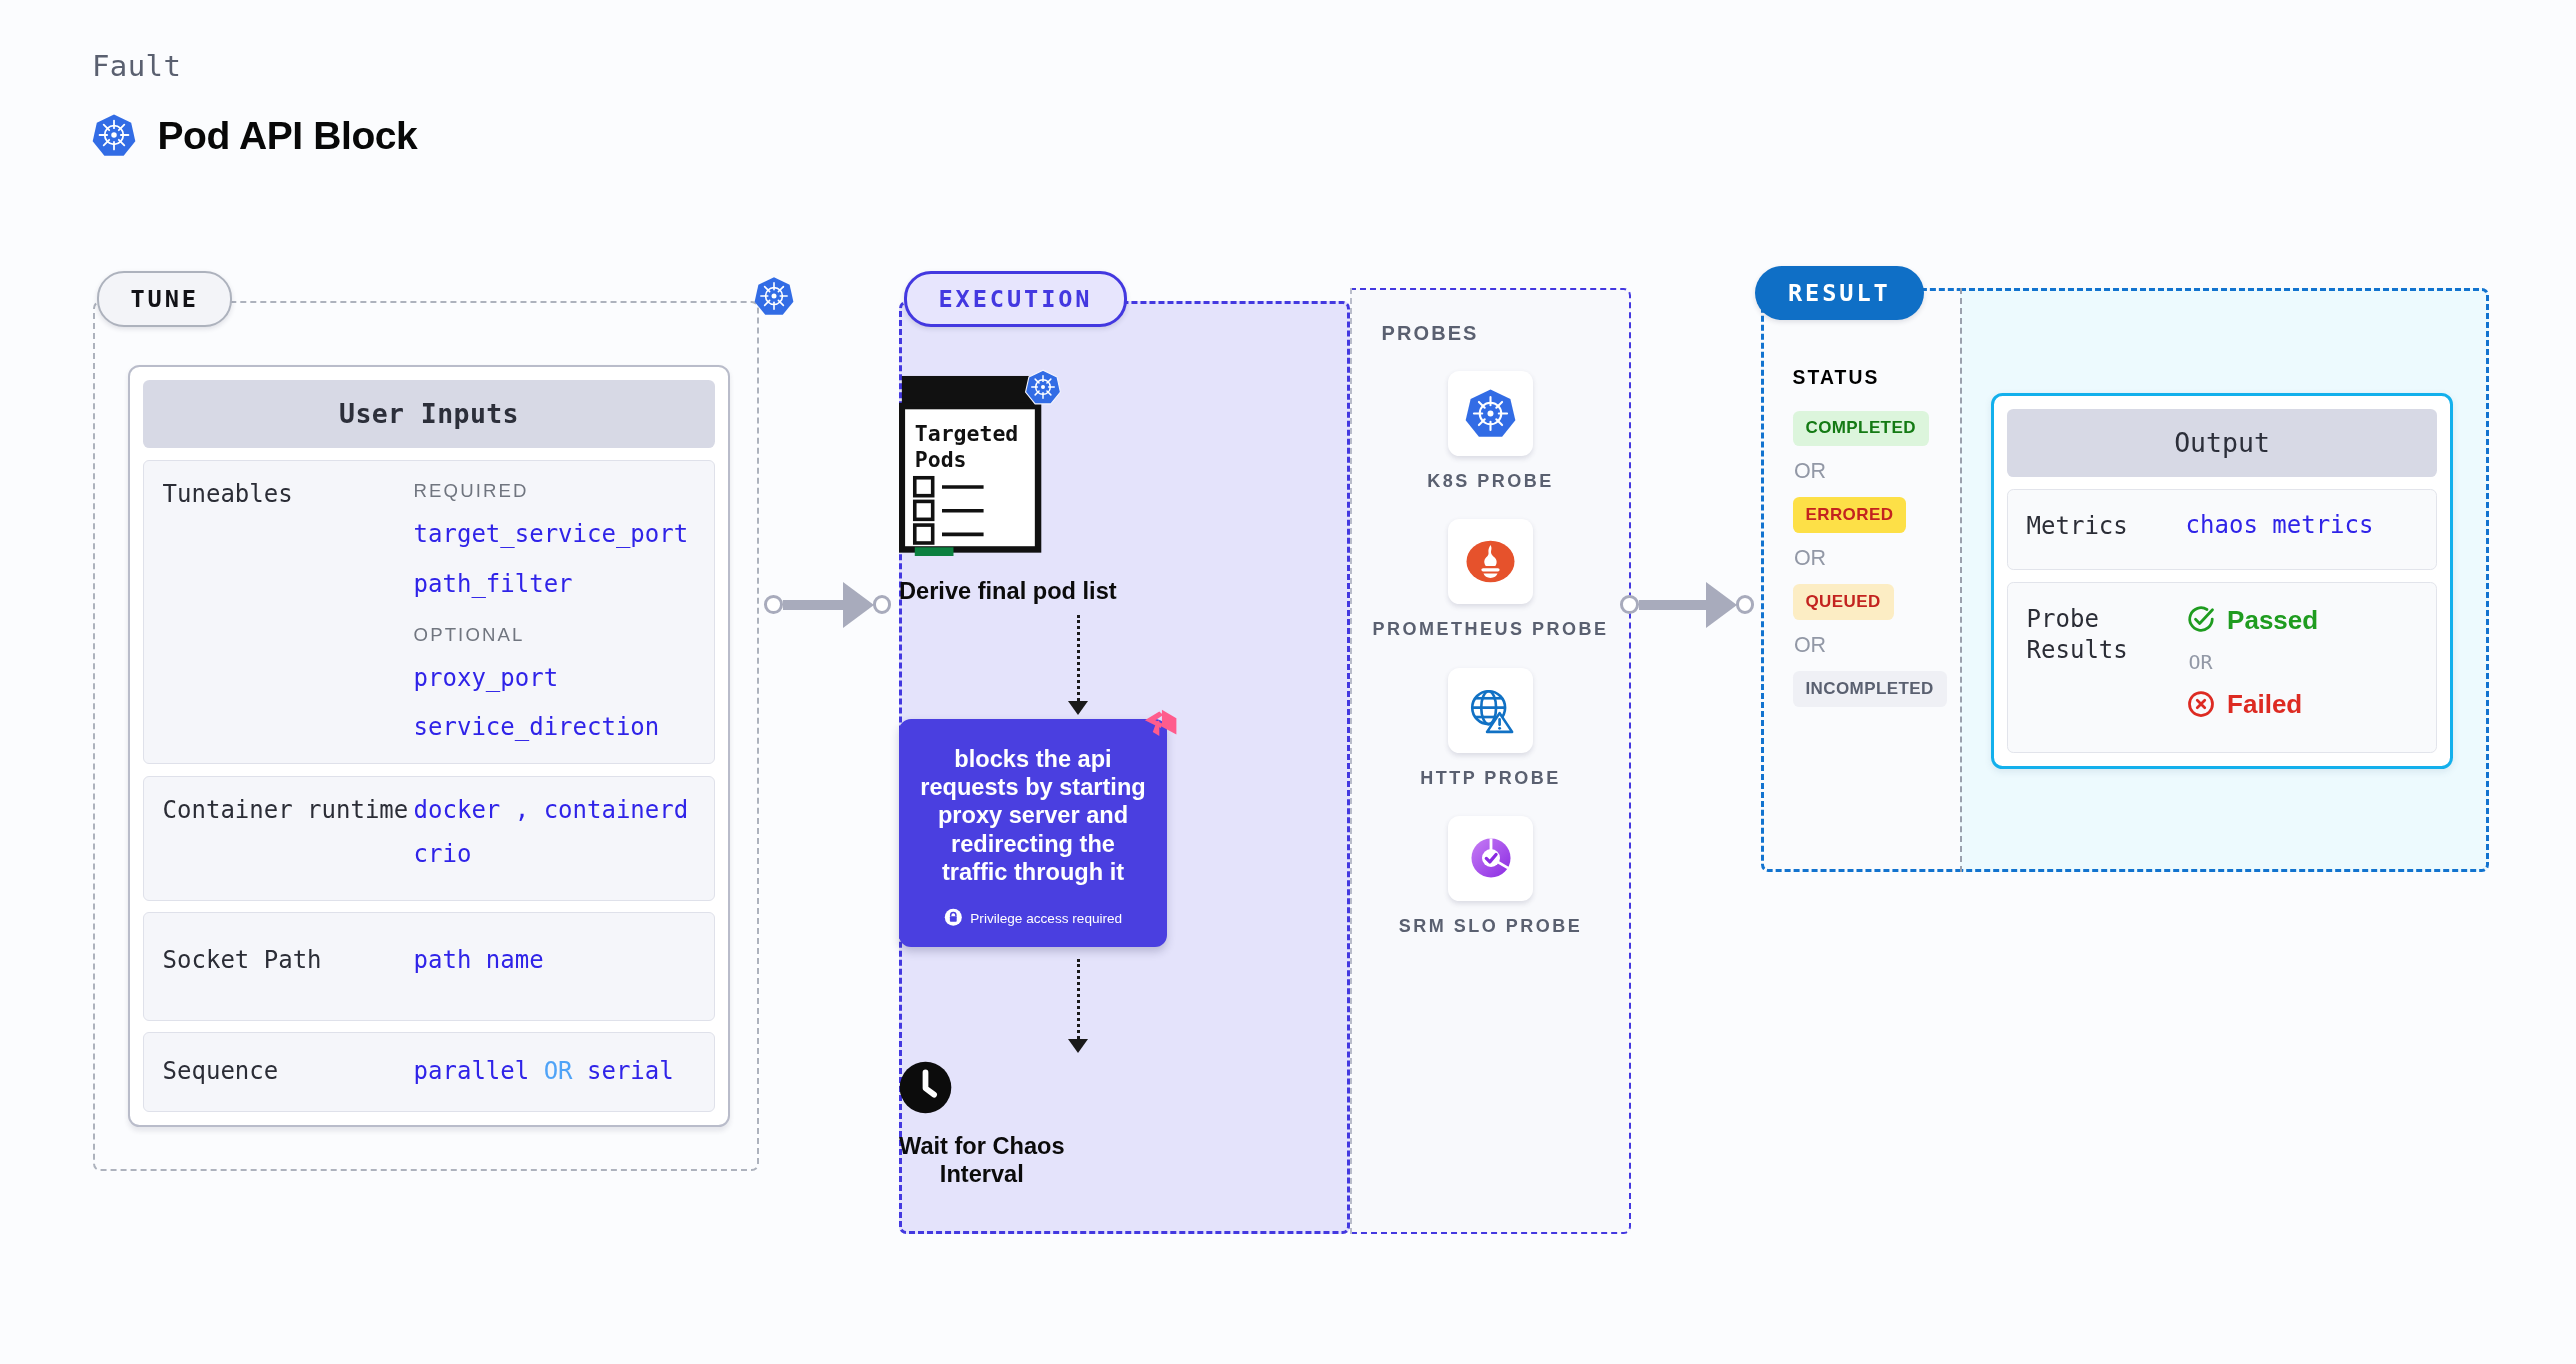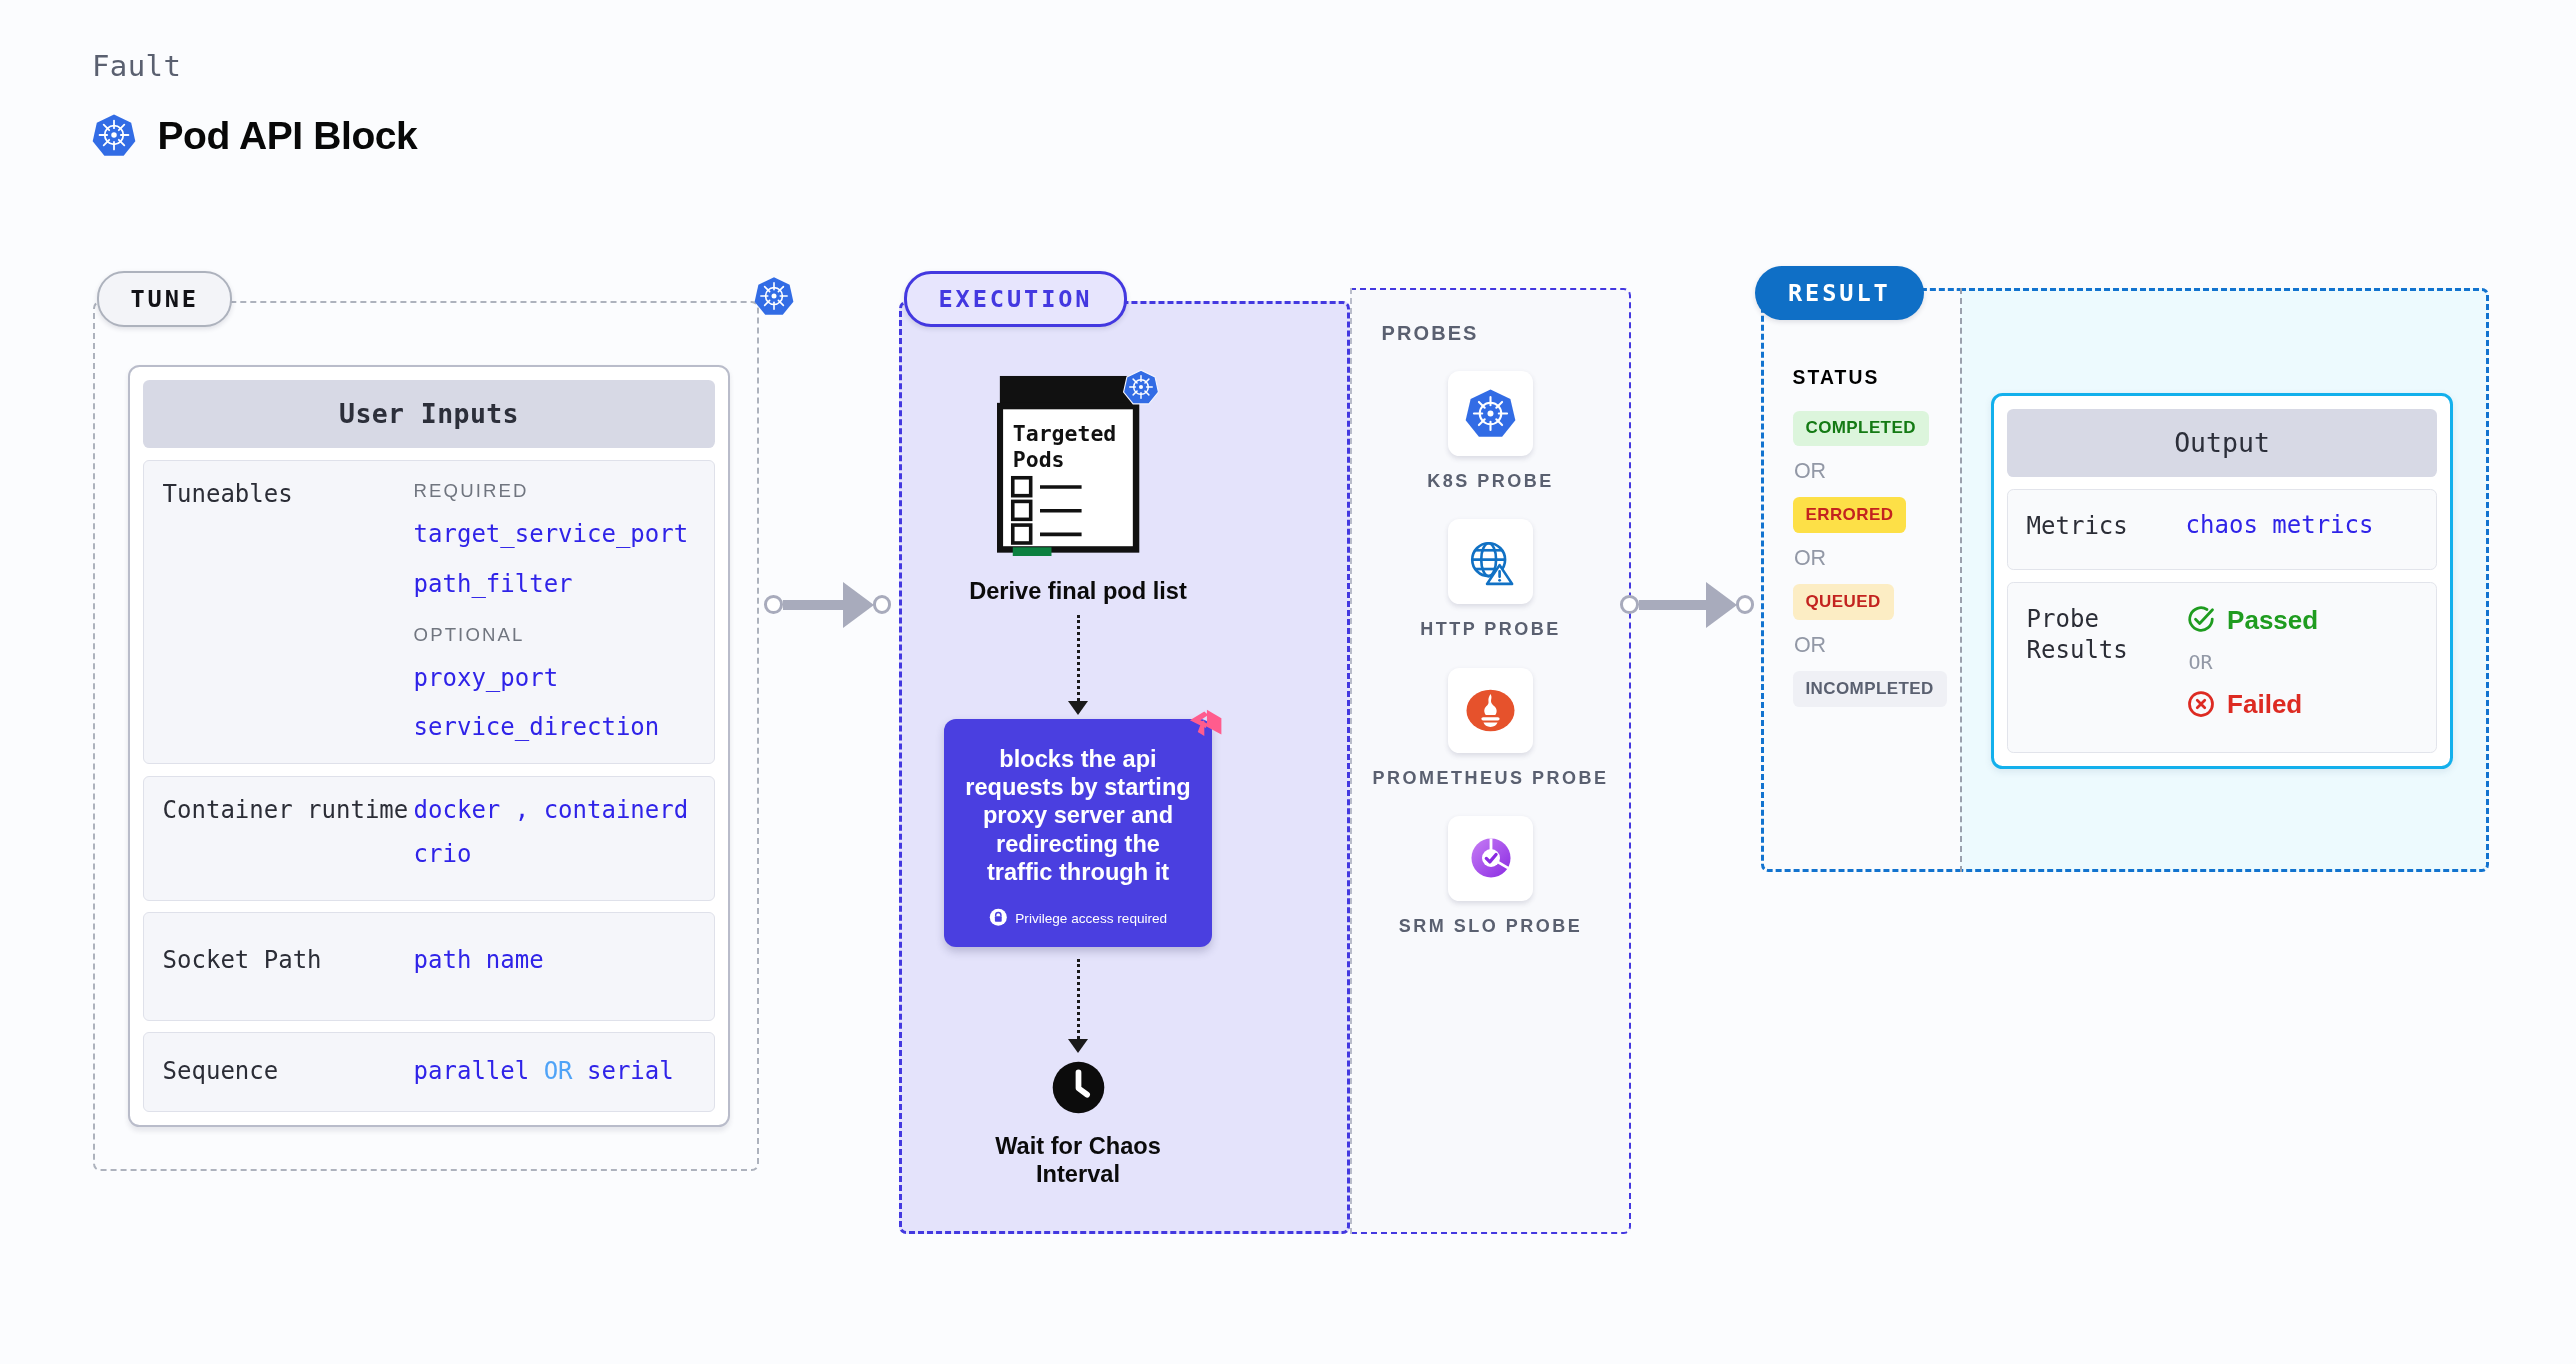--- a/index.html
+++ b/index.html
@@ -176,21 +176,21 @@
   .tune-item:last-child { margin-bottom: 0; }
   .sep { color: #2f23e8; }
   .or-kw { color: #4fa3f7; }
 
   
   #exec-content {
     position: absolute;
     left: 899px; top: 373px; width: 358px;
     display: flex;
     flex-direction: column;
-    align-items: center;
+    align-items: flex-start;
   }
   .pods-icon-wrap { position: relative; width: 162px; height: 183px; }
   .pods-caption {
     margin-top: 21.5px;
     font-size: 23.6px;
     font-weight: 700;
     color: #0b0b0b;
     text-align: center;
   }
   .dash-conn {
@@ -581,46 +581,46 @@
             <line x1="25" y1="39" x2="18" y2="46"></line>
         </g>
         <circle cx="32" cy="32" r="3.6" fill="#fff"></circle>
       </svg>
     </div>
     <div class="probe-label">K8S PROBE</div>
   </div>
 
   <div class="probe-item">
     <div class="probe-tile">
+      <svg width="53" height="53" viewBox="0 0 64 64">
+        <ellipse cx="32" cy="32" rx="29" ry="25" fill="#E6522C"></ellipse>
+        <path d="M32 12c3 5-1 7 1.5 11.5 1.6 2.9 5 3.5 5.8 8 .4 2.2-.3 4.4-1.6 6H26.3c-1.8-2.3-2.4-5.1-1.3-7.8 1.4-3.4 4-3.6 4.6-7.2.4-2.6-1.4-4.4 2.4-10.5z" fill="#fff"></path>
+        <rect x="21" y="40" width="22" height="4.2" rx="2.1" fill="#fff"></rect>
+        <path d="M23.5 46.5h17c-1 3.3-4.3 5.3-8.5 5.3s-7.5-2-8.5-5.3z" fill="#fff"></path>
+      </svg>
+    </div>
+    <div class="probe-label">PROMETHEUS PROBE</div>
+  </div>
+
+  <div class="probe-item">
+    <div class="probe-tile">
       <svg width="50" height="50" viewBox="0 0 64 64">
         <g fill="none" stroke="#1171C4" stroke-width="3.4">
           <circle cx="29" cy="29" r="21"></circle>
           <ellipse cx="29" cy="29" rx="9.5" ry="21"></ellipse>
           <line x1="8" y1="29" x2="50" y2="29"></line>
           <line x1="11.5" y1="17" x2="46.5" y2="17"></line>
           <line x1="11.5" y1="41" x2="46.5" y2="41"></line>
         </g>
         <path d="M43 36 L59 60 H27 Z" fill="#fff" stroke="#1171C4" stroke-width="3.4" stroke-linejoin="round"></path>
         <line x1="43" y1="44" x2="43" y2="51" stroke="#1171C4" stroke-width="3.4" stroke-linecap="round"></line>
         <circle cx="43" cy="55.5" r="1.9" fill="#1171C4"></circle>
       </svg>
     </div>
     <div class="probe-label">HTTP PROBE</div>
-  </div>
-
-  <div class="probe-item">
-    <div class="probe-tile">
-      <svg width="53" height="53" viewBox="0 0 64 64">
-        <ellipse cx="32" cy="32" rx="29" ry="25" fill="#E6522C"></ellipse>
-        <path d="M32 12c3 5-1 7 1.5 11.5 1.6 2.9 5 3.5 5.8 8 .4 2.2-.3 4.4-1.6 6H26.3c-1.8-2.3-2.4-5.1-1.3-7.8 1.4-3.4 4-3.6 4.6-7.2.4-2.6-1.4-4.4 2.4-10.5z" fill="#fff"></path>
-        <rect x="21" y="40" width="22" height="4.2" rx="2.1" fill="#fff"></rect>
-        <path d="M23.5 46.5h17c-1 3.3-4.3 5.3-8.5 5.3s-7.5-2-8.5-5.3z" fill="#fff"></path>
-      </svg>
-    </div>
-    <div class="probe-label">PROMETHEUS PROBE</div>
   </div>
 
 
   <div class="probe-item">
     <div class="probe-tile">
       <svg width="50" height="50" viewBox="0 0 64 64">
         <defs>
           <linearGradient id="slograd" x1="0" y1="0" x2="1" y2="1">
             <stop offset="0%" stop-color="#C77DF5"></stop>
             <stop offset="100%" stop-color="#8A2BE2"></stop>

